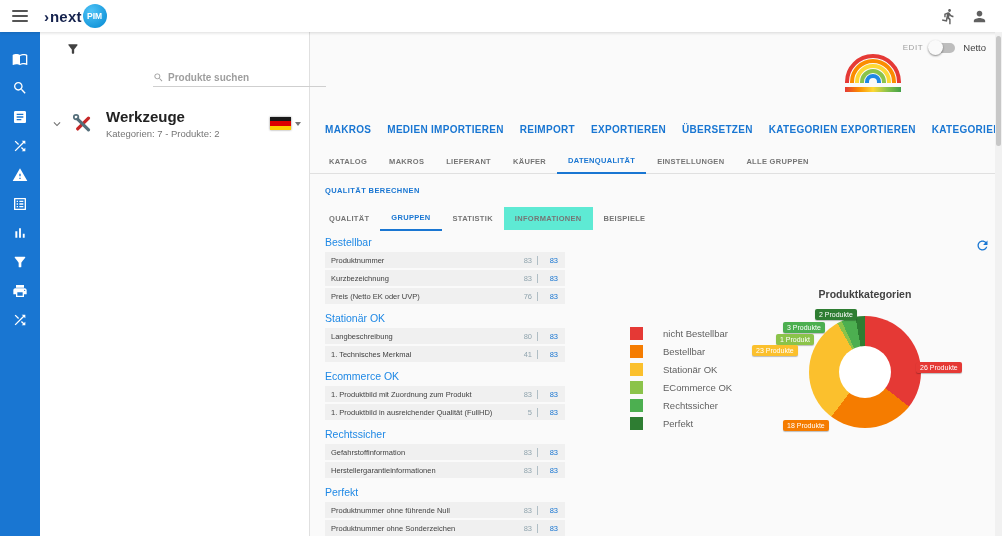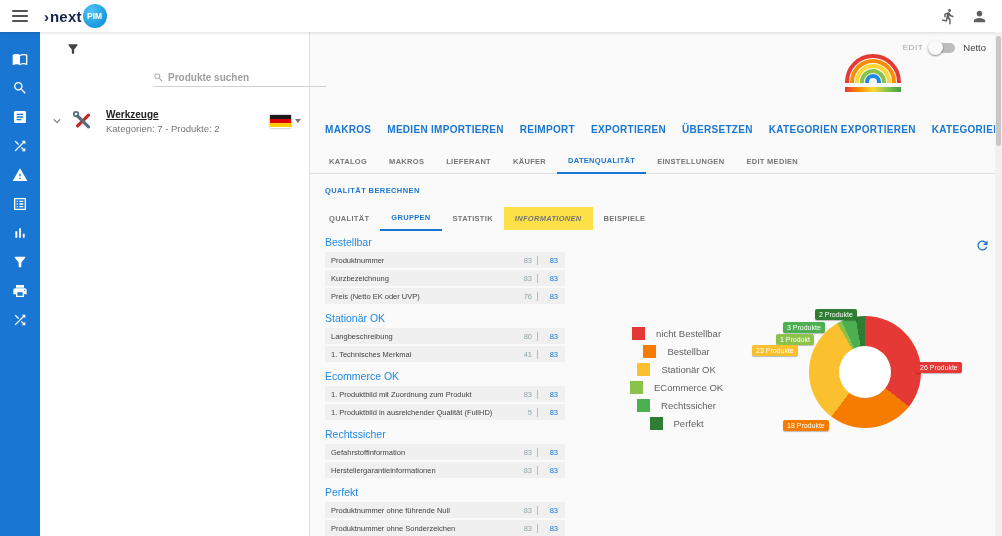--- a/index.html
+++ b/index.html
@@ -37,21 +37,21 @@
                 display:flex; align-items:center; gap:4px; padding-bottom:3px; }
   .search-box svg { width:11px; height:11px; fill:#9e9e9e; flex:none; }
   .search-box input { border:none; outline:none; flex:1; font-size:10px; background:transparent; color:#424242;
                       font-family:"Liberation Sans", sans-serif;font-weight:bold; }
   .search-box input::placeholder { color:#9e9e9e; }
   .tree-node { position:absolute; top:76px; left:10px; right:8px; display:flex; align-items:center; cursor:pointer; }
   .node-chevron { width:14px; height:14px; flex:none; margin-right:6px; }
   .node-chevron svg { fill:#757575; width:100%; height:100%; }
   .tools-icon { width:26px; height:26px; flex:none; margin-right:10px; }
   .node-text { flex:1; min-width:0; }
-  .node-title { font-size:10px; font-weight:700; color:#212121;text-decoration:underline; }
+  .node-title { font-size:15px; font-weight:700; color:#212121; }
   .node-meta { font-size:9.5px; color:#757575; margin-top:3px; }
   .flag-wrap { display:flex; align-items:center; gap:4px; flex:none; cursor:pointer; }
   .flag { width:21px; height:13px; box-shadow:0 0 2px rgba(0,0,0,.45); }
   .flag div { height:33.34%; }
   .flag .f1 { background:#1a1a1a; } .flag .f2 { background:#dd0000; } .flag .f3 { background:#ffce00; }
   .flag-caret { width:0; height:0; border-left:3px solid transparent; border-right:3px solid transparent;
                 border-top:4px solid #757575; }
 
   
   .main { position:absolute; top:32px; left:310px; right:0; bottom:0; }
@@ -80,38 +80,38 @@
               display:flex; align-items:flex-end; padding-left:8px; }
   .tab { padding:7px 11px; font-size:7.5px; font-weight:700; color:#757575; letter-spacing:.3px; cursor:pointer; }
   .tab.active { color:#1976d2; border-bottom:2px solid #1976d2; margin-bottom:-1px; }
 
   .calc-btn { position:absolute; top:154px; left:15px; font-size:7.5px; font-weight:700; color:#1976d2;
               letter-spacing:.4px; cursor:pointer; background:none; border:none; font-family:inherit; }
 
   .subtabs-row { position:absolute; top:174px; left:8px; display:flex; align-items:center; }
   .subtab { padding:7px 11px; font-size:7.5px; font-weight:700; color:#757575; letter-spacing:.3px; cursor:pointer; }
   .subtab.active { color:#1976d2; border-bottom:2px solid #1976d2; }
-  .subtab.shaded { background:#fde047;font-style:italic; }
+  .subtab.shaded { background:#5eead4; }
 
   .refresh-btn { position:absolute; top:206px; right:12px; width:15px; height:15px; cursor:pointer; }
   .refresh-btn svg { width:100%; height:100%; fill:#1976d2; }
 
   
   .groups { position:absolute; top:204px; left:15px; width:240px; }
   .qsection { margin-bottom:8px; }
   .qsection-title { font-size:10.5px; font-weight:500; color:#1e88e5; margin-bottom:4px; }
   .qrow { display:flex; align-items:center; height:16px; background:#f0f0f0; margin-bottom:2px;
           padding:0 7px 0 6px; cursor:pointer; }
   .qlabel { flex:1; font-size:7.5px; color:#424242; white-space:nowrap; overflow:hidden; }
   .qval { font-size:7.5px; color:#90a4ae; padding-right:5px; border-right:1px solid #b0bec5; }
   .qtot { font-size:7.5px; color:#1976d2; width:20px; text-align:right; }
 
   
   .legend { position:absolute; top:295px; left:320px; }
-  .legend-item { display:flex; align-items:center; gap:11px; margin-bottom:5px; cursor:pointer;justify-content:center; }
+  .legend-item { display:flex; align-items:center; gap:20px; margin-bottom:5px; cursor:pointer; }
   .swatch { width:13px; height:13px; flex:none; }
   .legend-label { font-size:9.5px; color:#616161; }
 
   
   .chart { position:absolute; left:430px; top:252px; width:262px; height:180px; }
   .chart-title { position:absolute; top:4px; left:0; width:250px; text-align:center;
                  font-size:10.5px; font-weight:700; color:#424242; }
   .donut { position:absolute; left:69px; top:32px; width:112px; height:112px; border-radius:50%; cursor:pointer; }
   .donut .hole { position:absolute; left:50%; top:50%; transform:translate(-50%,-50%);
                  width:52px; height:52px; border-radius:50%; background:#fff; }
@@ -282,21 +282,21 @@
       <a class="menu-link">KATEGORIEN IMPORTIEREN</a>
     </div>
 
     <div class="tabs-row">
       <span class="tab">KATALOG</span>
       <span class="tab">MAKROS</span>
       <span class="tab">LIEFERANT</span>
       <span class="tab">KÄUFER</span>
       <span class="tab active">DATENQUALITÄT</span>
       <span class="tab">EINSTELLUNGEN</span>
-      <span class="tab">EDIT MEDIEN</span>
+      <span class="tab">ALLE GRUPPEN</span>
     </div>
 
     <button class="calc-btn">QUALITÄT BERECHNEN</button>
 
     <div class="subtabs-row">
       <span class="subtab">QUALITÄT</span>
       <span class="subtab active">GRUPPEN</span>
       <span class="subtab">STATISTIK</span>
       <span class="subtab shaded">INFORMATIONEN</span>
       <span class="subtab">BEISPIELE</span>
@@ -408,20 +408,21 @@
         <span class="swatch" style="background: rgb(76, 175, 80);"></span>
         <span class="legend-label">Rechtssicher</span>
       </div>
       <div class="legend-item">
         <span class="swatch" style="background: rgb(46, 125, 50);"></span>
         <span class="legend-label">Perfekt</span>
       </div>
     </div>
 
     <div class="chart">
+      <div class="chart-title">Produktkategorien</div>
       <div class="donut" style="background: conic-gradient(rgb(229, 57, 53) 0deg, rgb(229, 57, 53) 128.219deg, rgb(245, 124, 0) 128.219deg, rgb(245, 124, 0) 216.986deg, rgb(251, 192, 45) 216.986deg, rgb(251, 192, 45) 330.411deg, rgb(139, 195, 74) 330.411deg, rgb(139, 195, 74) 335.342deg, rgb(76, 175, 80) 335.342deg, rgb(76, 175, 80) 350.137deg, rgb(46, 125, 50) 350.137deg, rgb(46, 125, 50) 360deg);">
           <div class="hole"></div>
         </div>
       <span class="chip chip5" style="background: rgb(46, 125, 50);">2 Produkte</span>
       <span class="chip chip4" style="background: rgb(76, 175, 80);">3 Produkte</span>
       <span class="chip chip3" style="background: rgb(139, 195, 74);">1 Produkt</span>
       <span class="chip chip2" style="background: rgb(251, 192, 45);">23 Produkte</span>
       <span class="chip chip0" style="background: rgb(229, 57, 53);">26 Produkte</span>
       <span class="chip chip1" style="background: rgb(245, 124, 0);">18 Produkte</span>
     </div>

